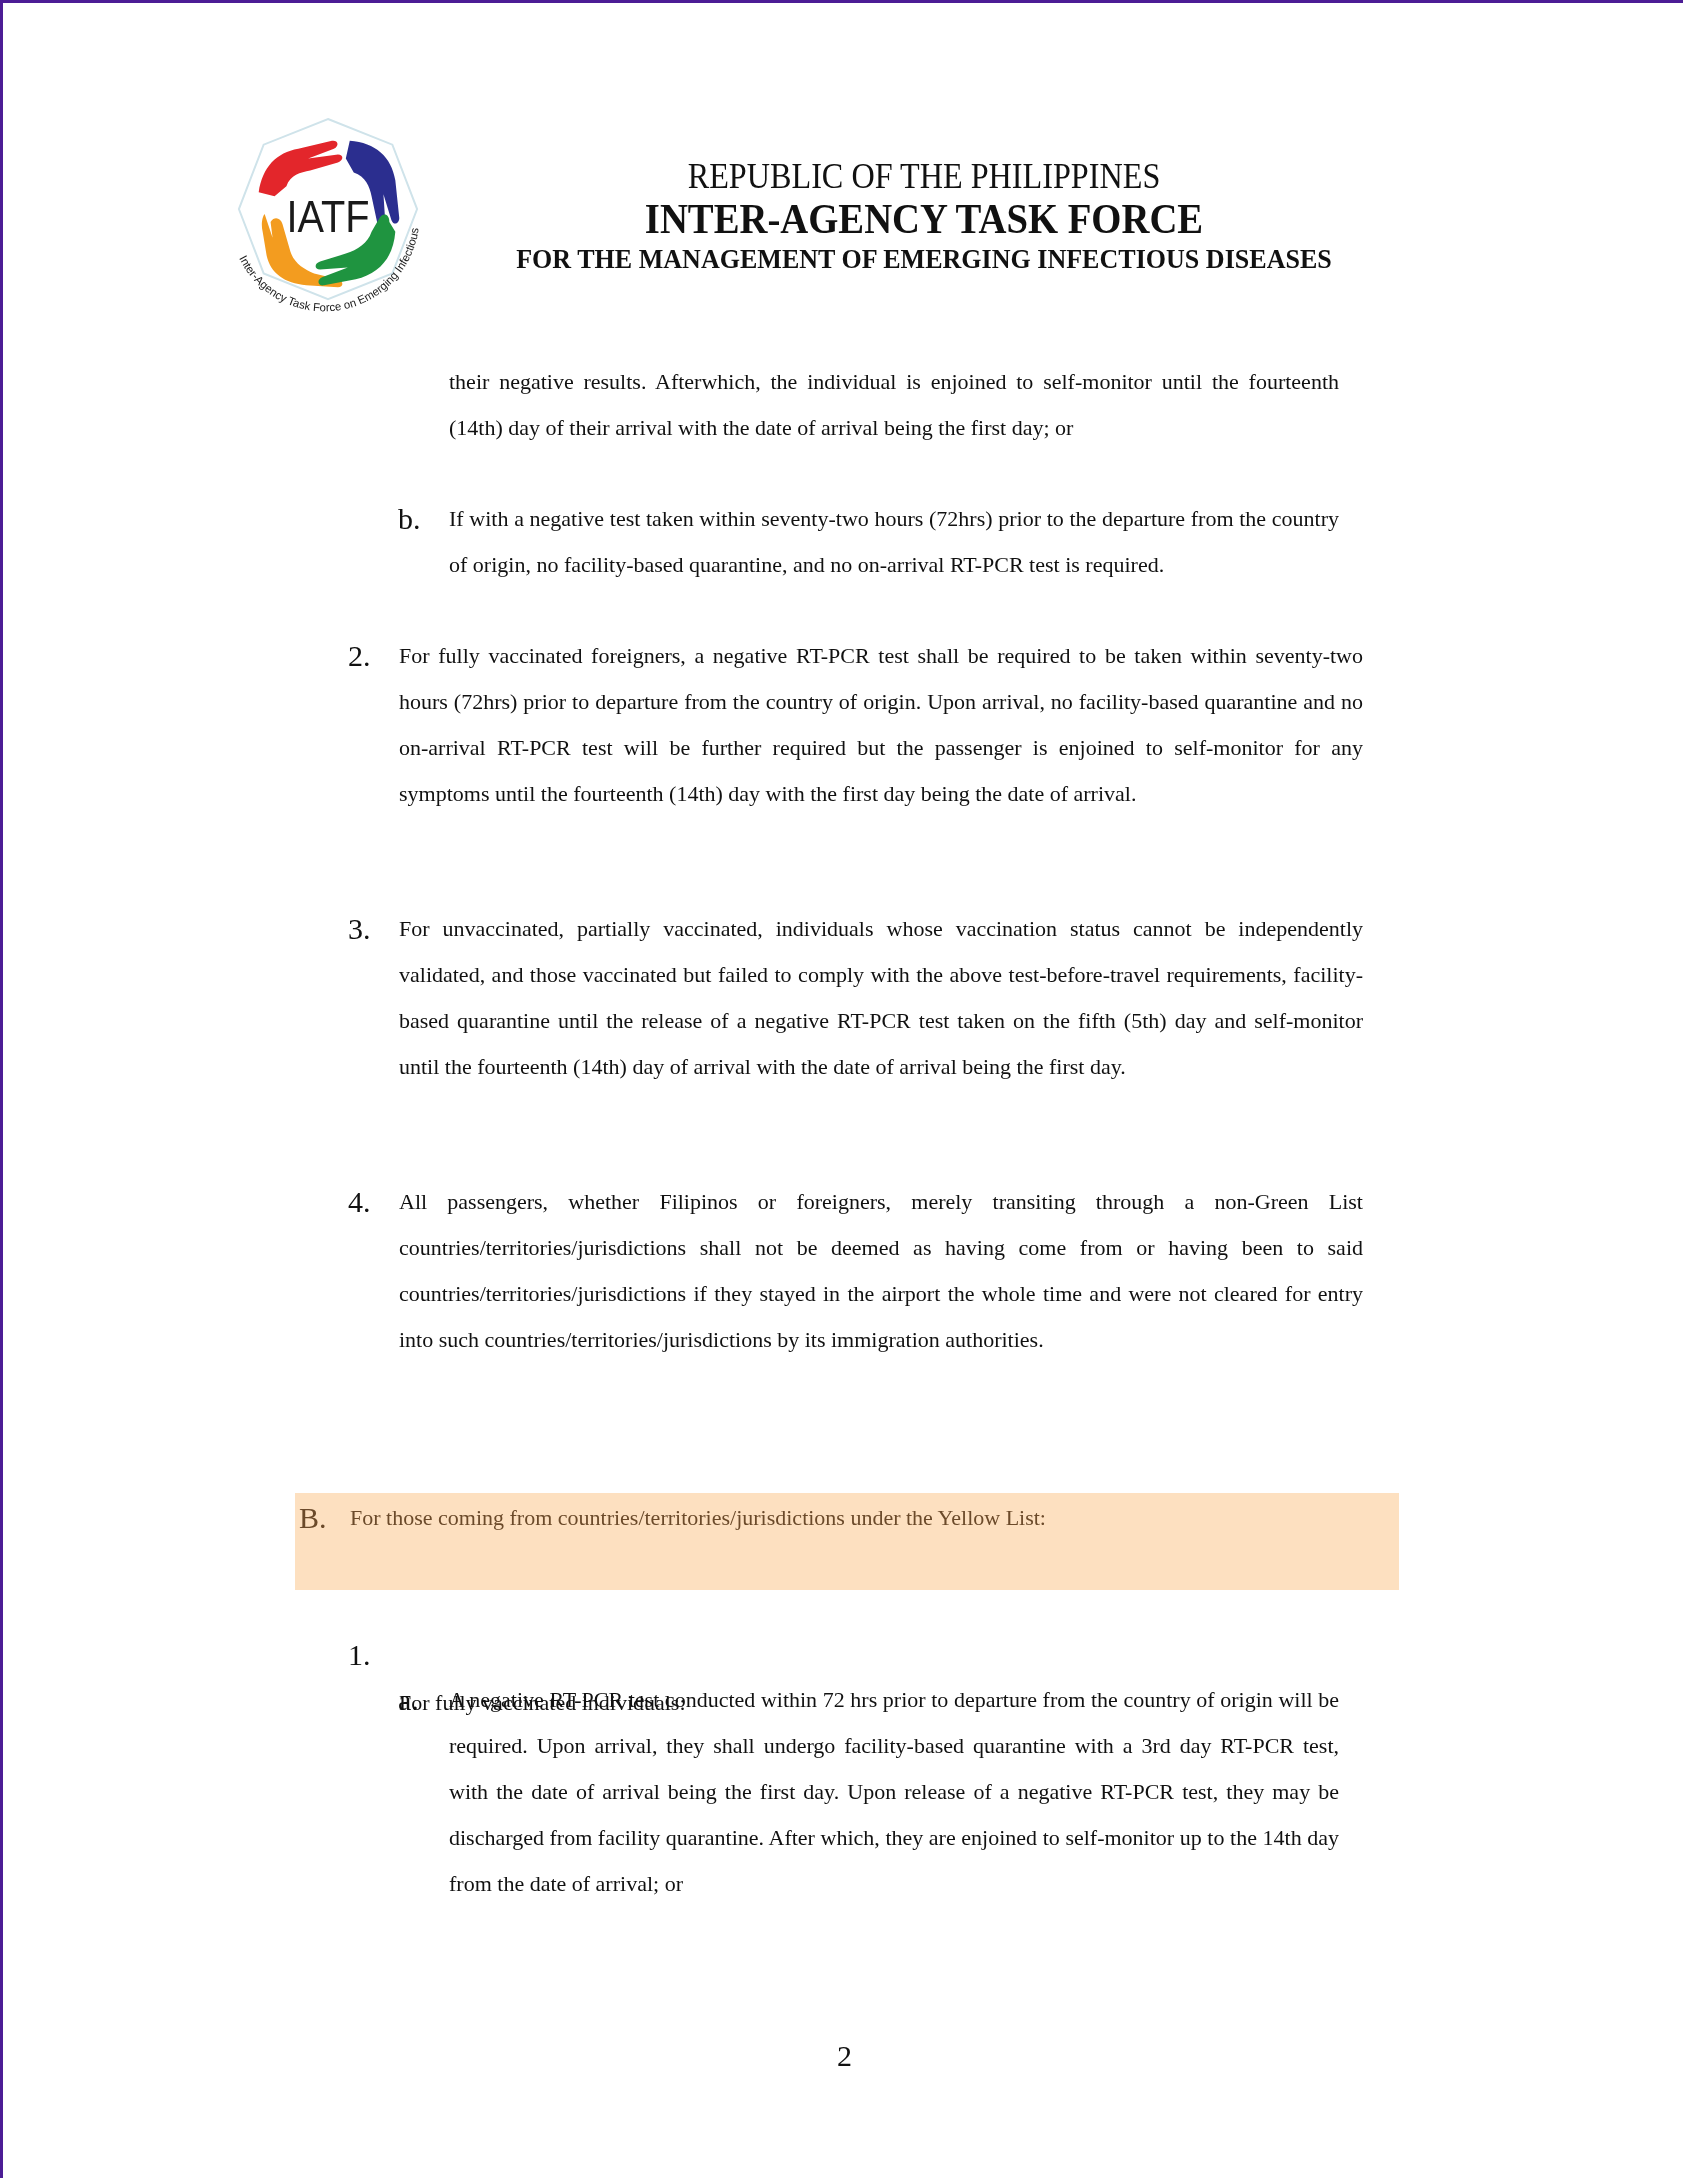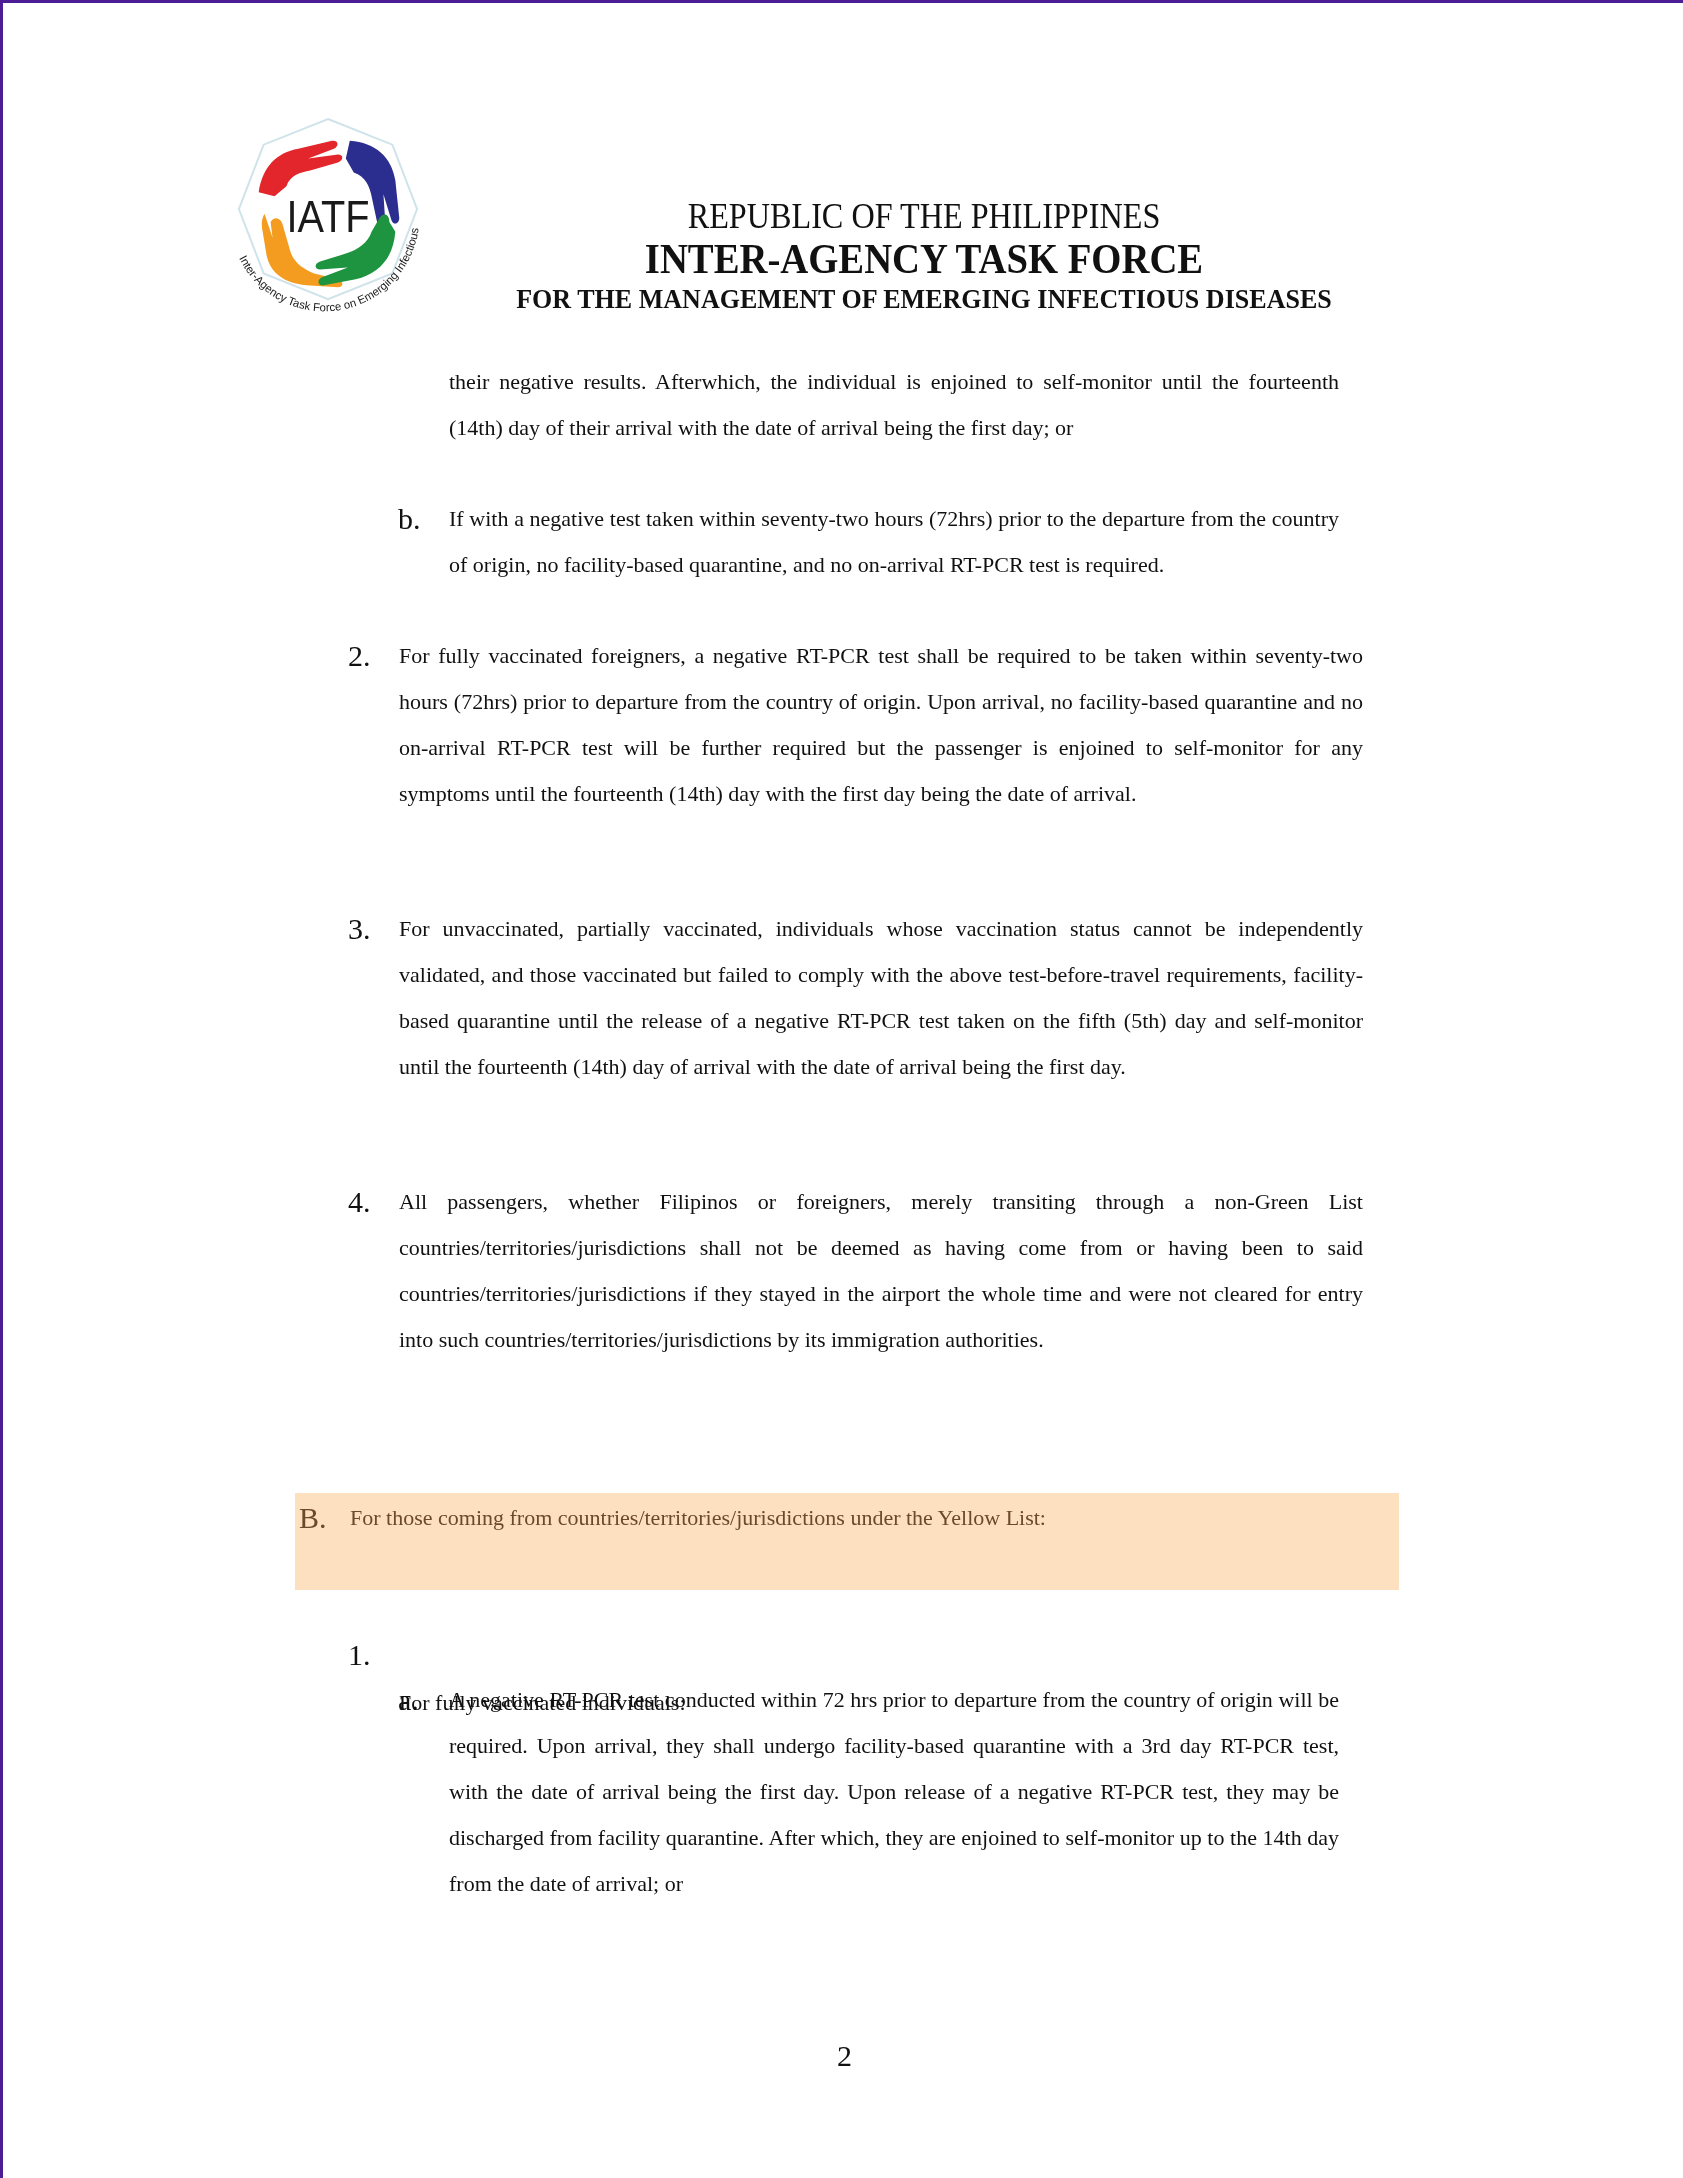--- a/index.html
+++ b/index.html
@@ -4,21 +4,21 @@
   <style>
     html, body { margin: 0; padding: 0; background: #ffffff; }
     body { width: 1683px; height: 2178px; position: relative; overflow: hidden; }
     .page {
       position: absolute; left: 0; top: 0; width: 1681px; height: 2176px;
       border: 3px solid #4c1d95; background: #fff;
     }
     
     .logo { position: absolute; left: 226px; top: 112px; width: 198px; height: 198px; }
     .hdr { position: absolute; left: 426px; top: 154px; width: 990px; text-align: center;
-           font-family: "Liberation Serif", "DejaVu Serif", serif; color: #111; margin-top: 40px; }
+           font-family: "Liberation Serif", "DejaVu Serif", serif; color: #111; }
     .hdr .l1 { font-size: 35px; line-height: 40px; letter-spacing: 0px; transform: scaleX(0.92); }
     .hdr .l2 { font-size: 43px; line-height: 44px; font-weight: bold; transform: scaleX(0.9); }
     .hdr .l3 { font-size: 28px; line-height: 36px; font-weight: bold; transform: scaleX(0.93); white-space: nowrap; }
 
     
     .txt { position: absolute; font-family: "Liberation Serif", "DejaVu Serif", serif;
            font-size: 22px; line-height: 46px; color: #111; text-align: justify; }
     .marker { position: absolute; font-family: "Liberation Serif", "DejaVu Serif", serif;
               font-size: 30px; line-height: 46px; color: #111; }
     .lastline { text-align-last: left; }

